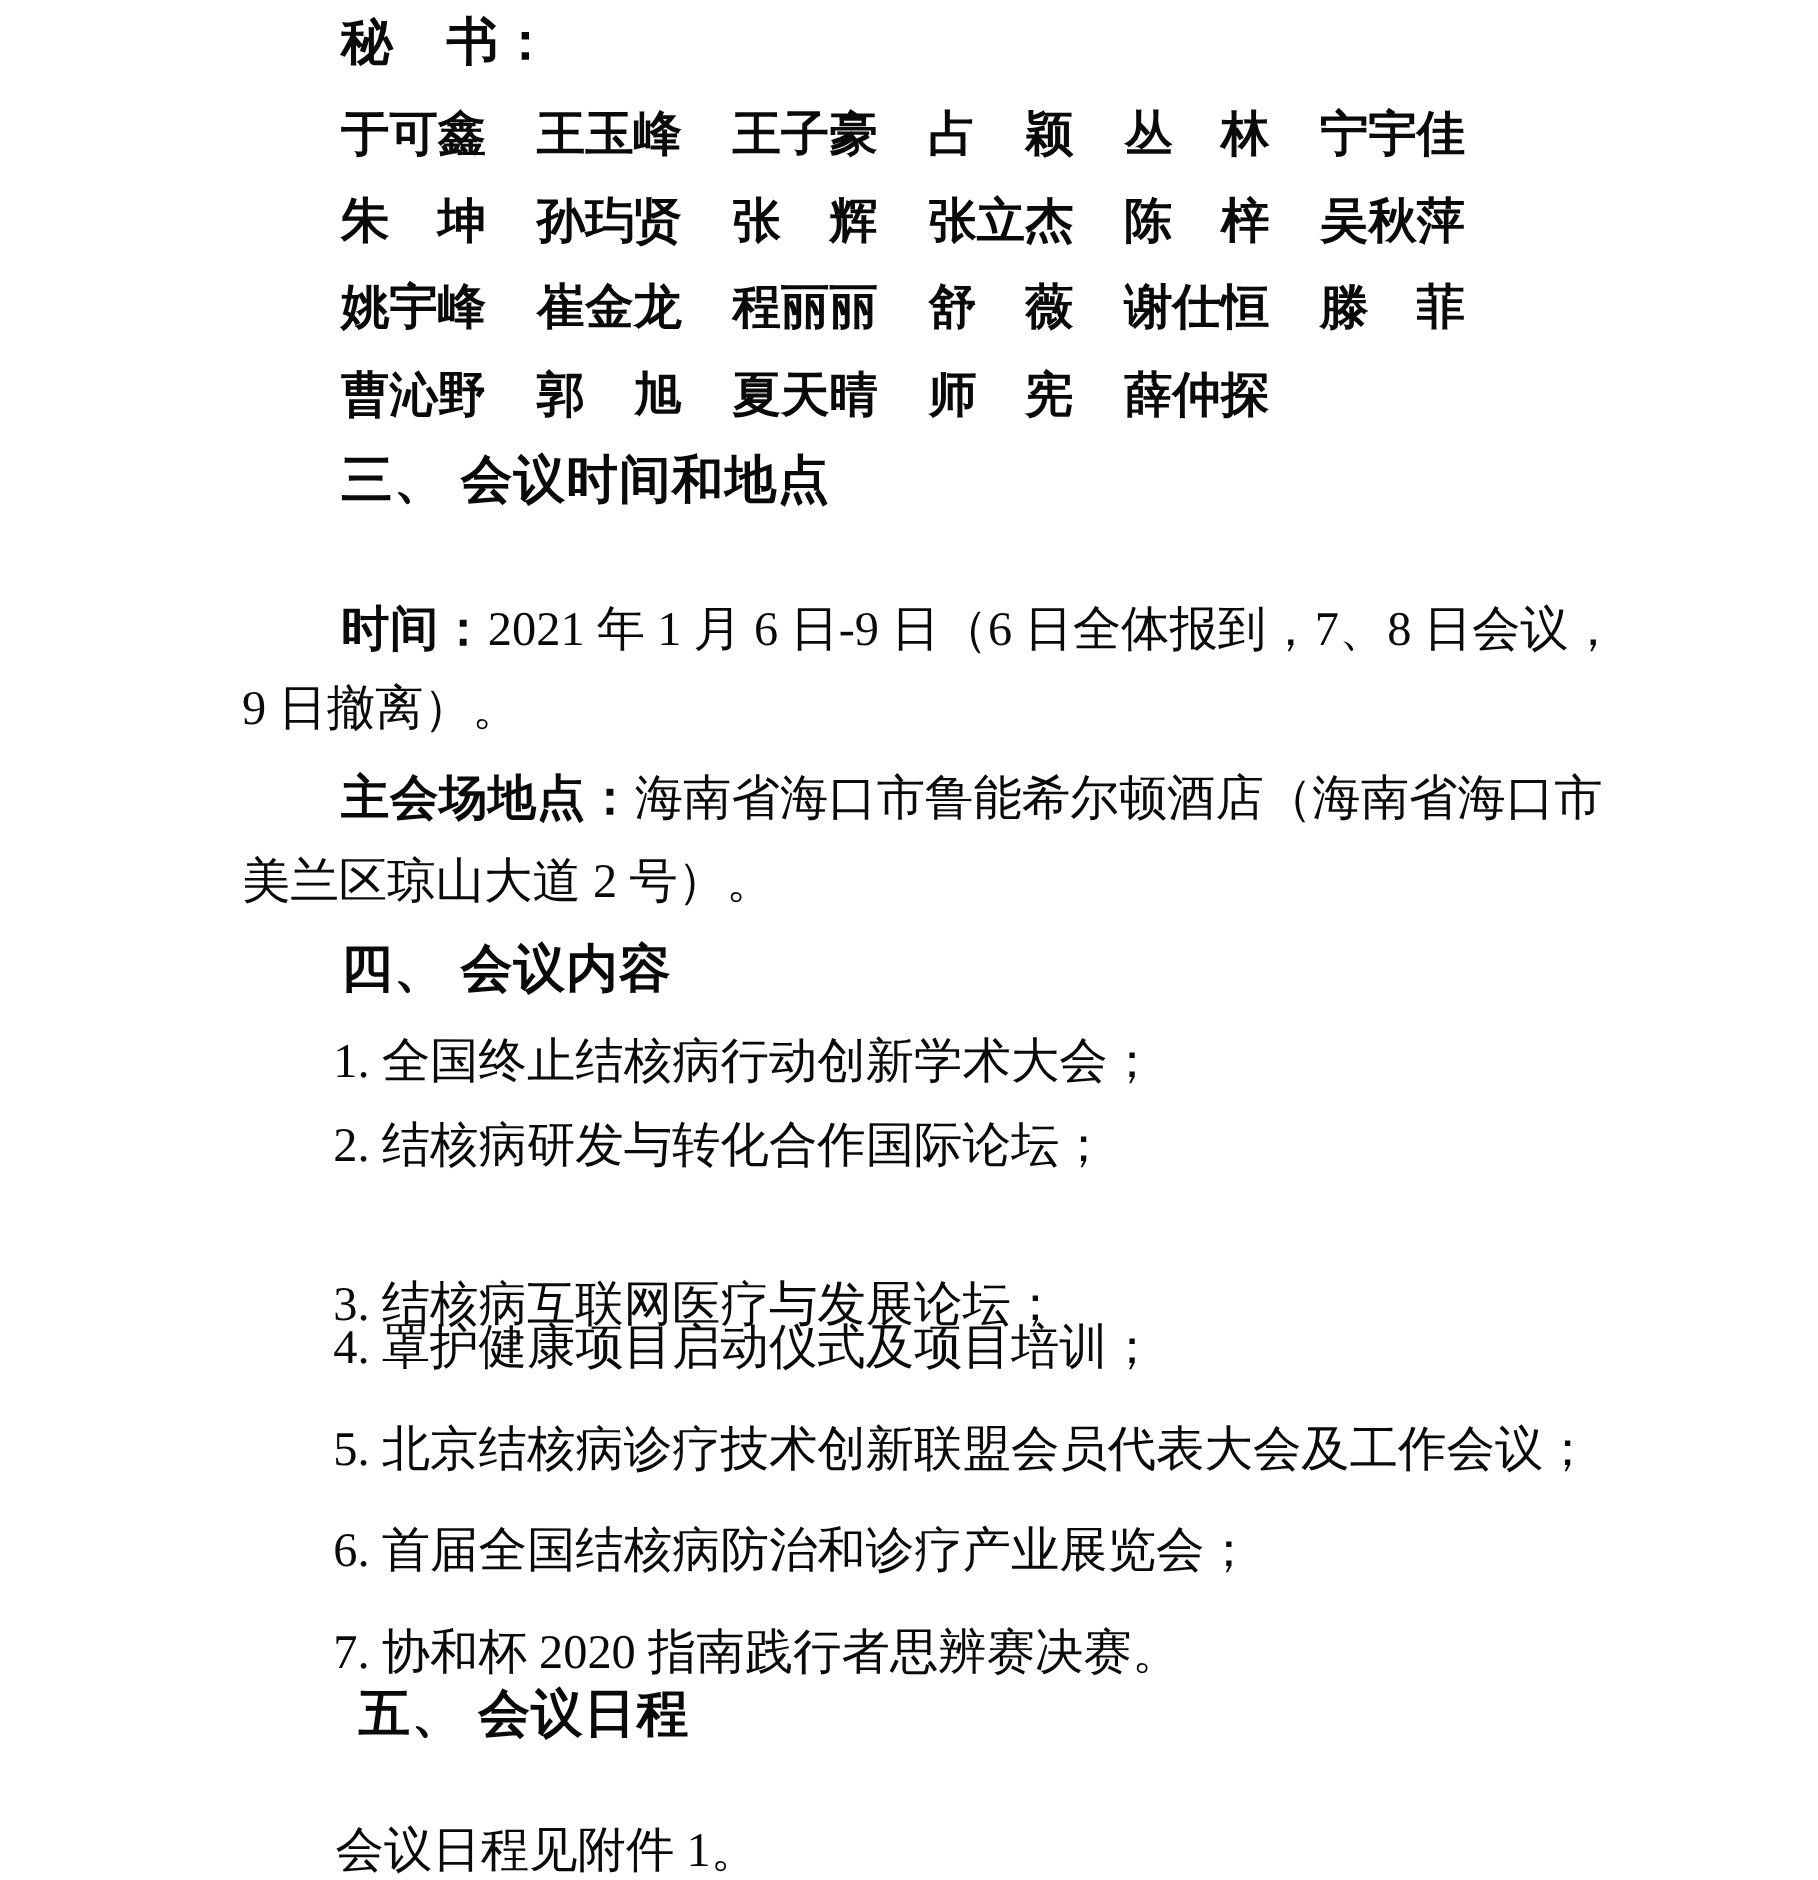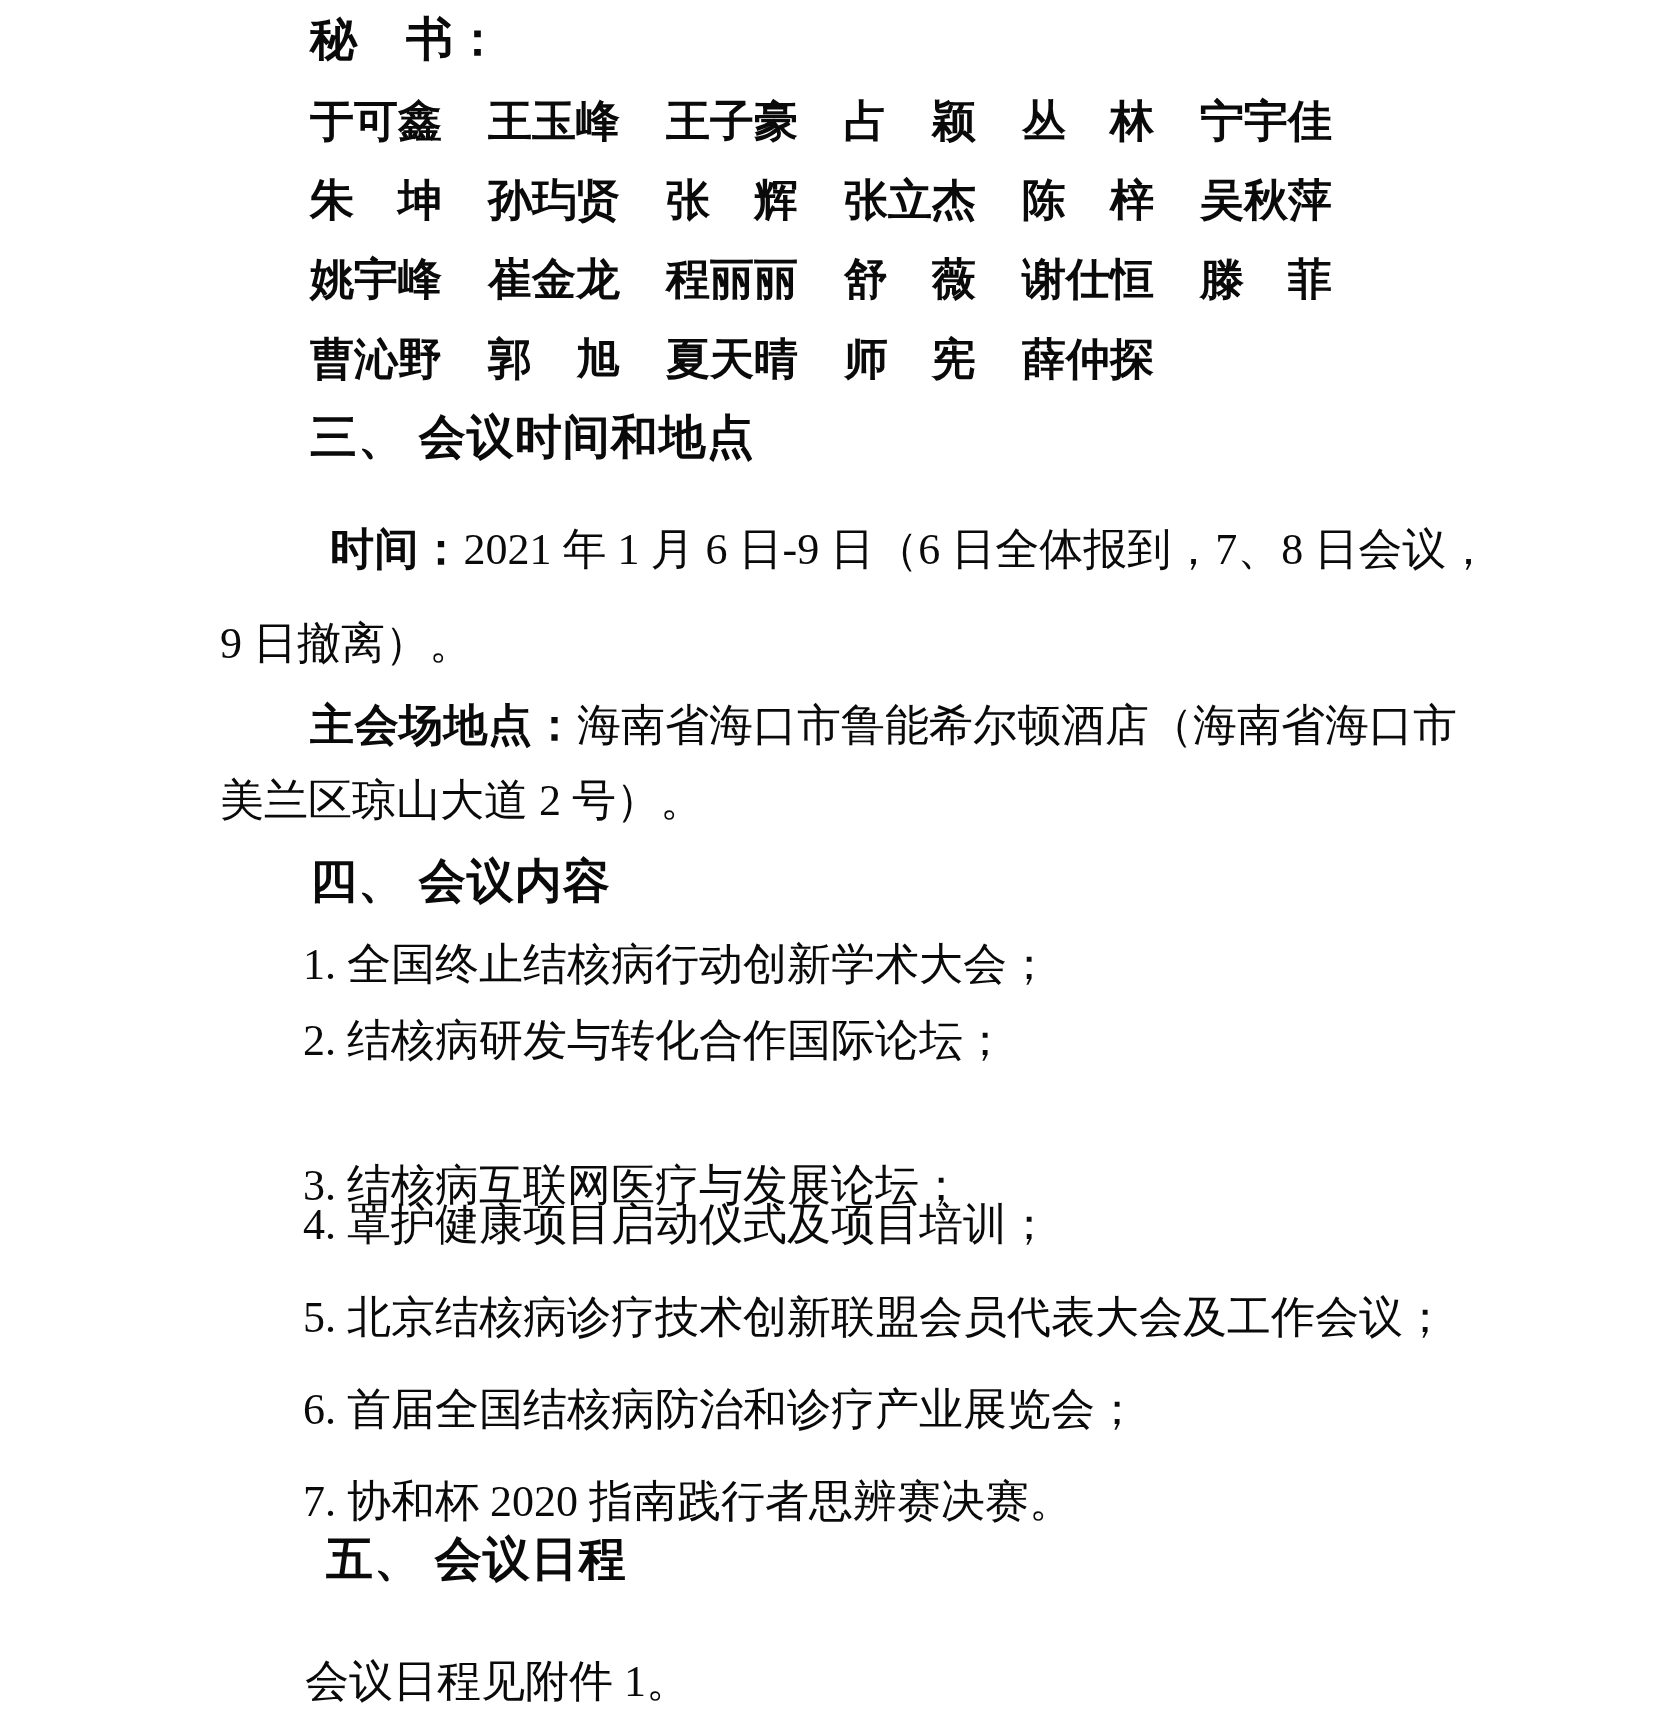--- a/index.html
+++ b/index.html
@@ -36,21 +36,21 @@
     font-weight: bold;
   }
   .name-row span { display: inline-block; }
   
   #l-secretary   { top: 12px;   left: 310px; }
   #row0          { top: 95px;   left: 310px; }
   #row1          { top: 174px;  left: 310px; }
   #row2          { top: 253px;  left: 310px; }
   #row3          { top: 333px;  left: 310px; }
   #l-h3          { top: 410px;  left: 310px; }
-  #l-time        { top: 523px;  left: 310px; margin-left: 20px; }
+  #l-time        { top: 545px;  left: 310px; }
   #l-time-wrap   { top: 617px;  left: 220px; }
   #l-venue       { top: 699px;  left: 310px; }
   #l-venue-wrap  { top: 774px;  left: 220px; }
   #l-h4          { top: 854px;  left: 310px; }
   #item0         { top: 938px;  left: 303px; }
   #item1         { top: 1014px; left: 303px; }
   #item2         { top: 1159px; left: 303px; }
   #item3         { top: 1198px; left: 303px; }
   #item4         { top: 1291px; left: 303px; }
   #item5         { top: 1383px; left: 303px; }

